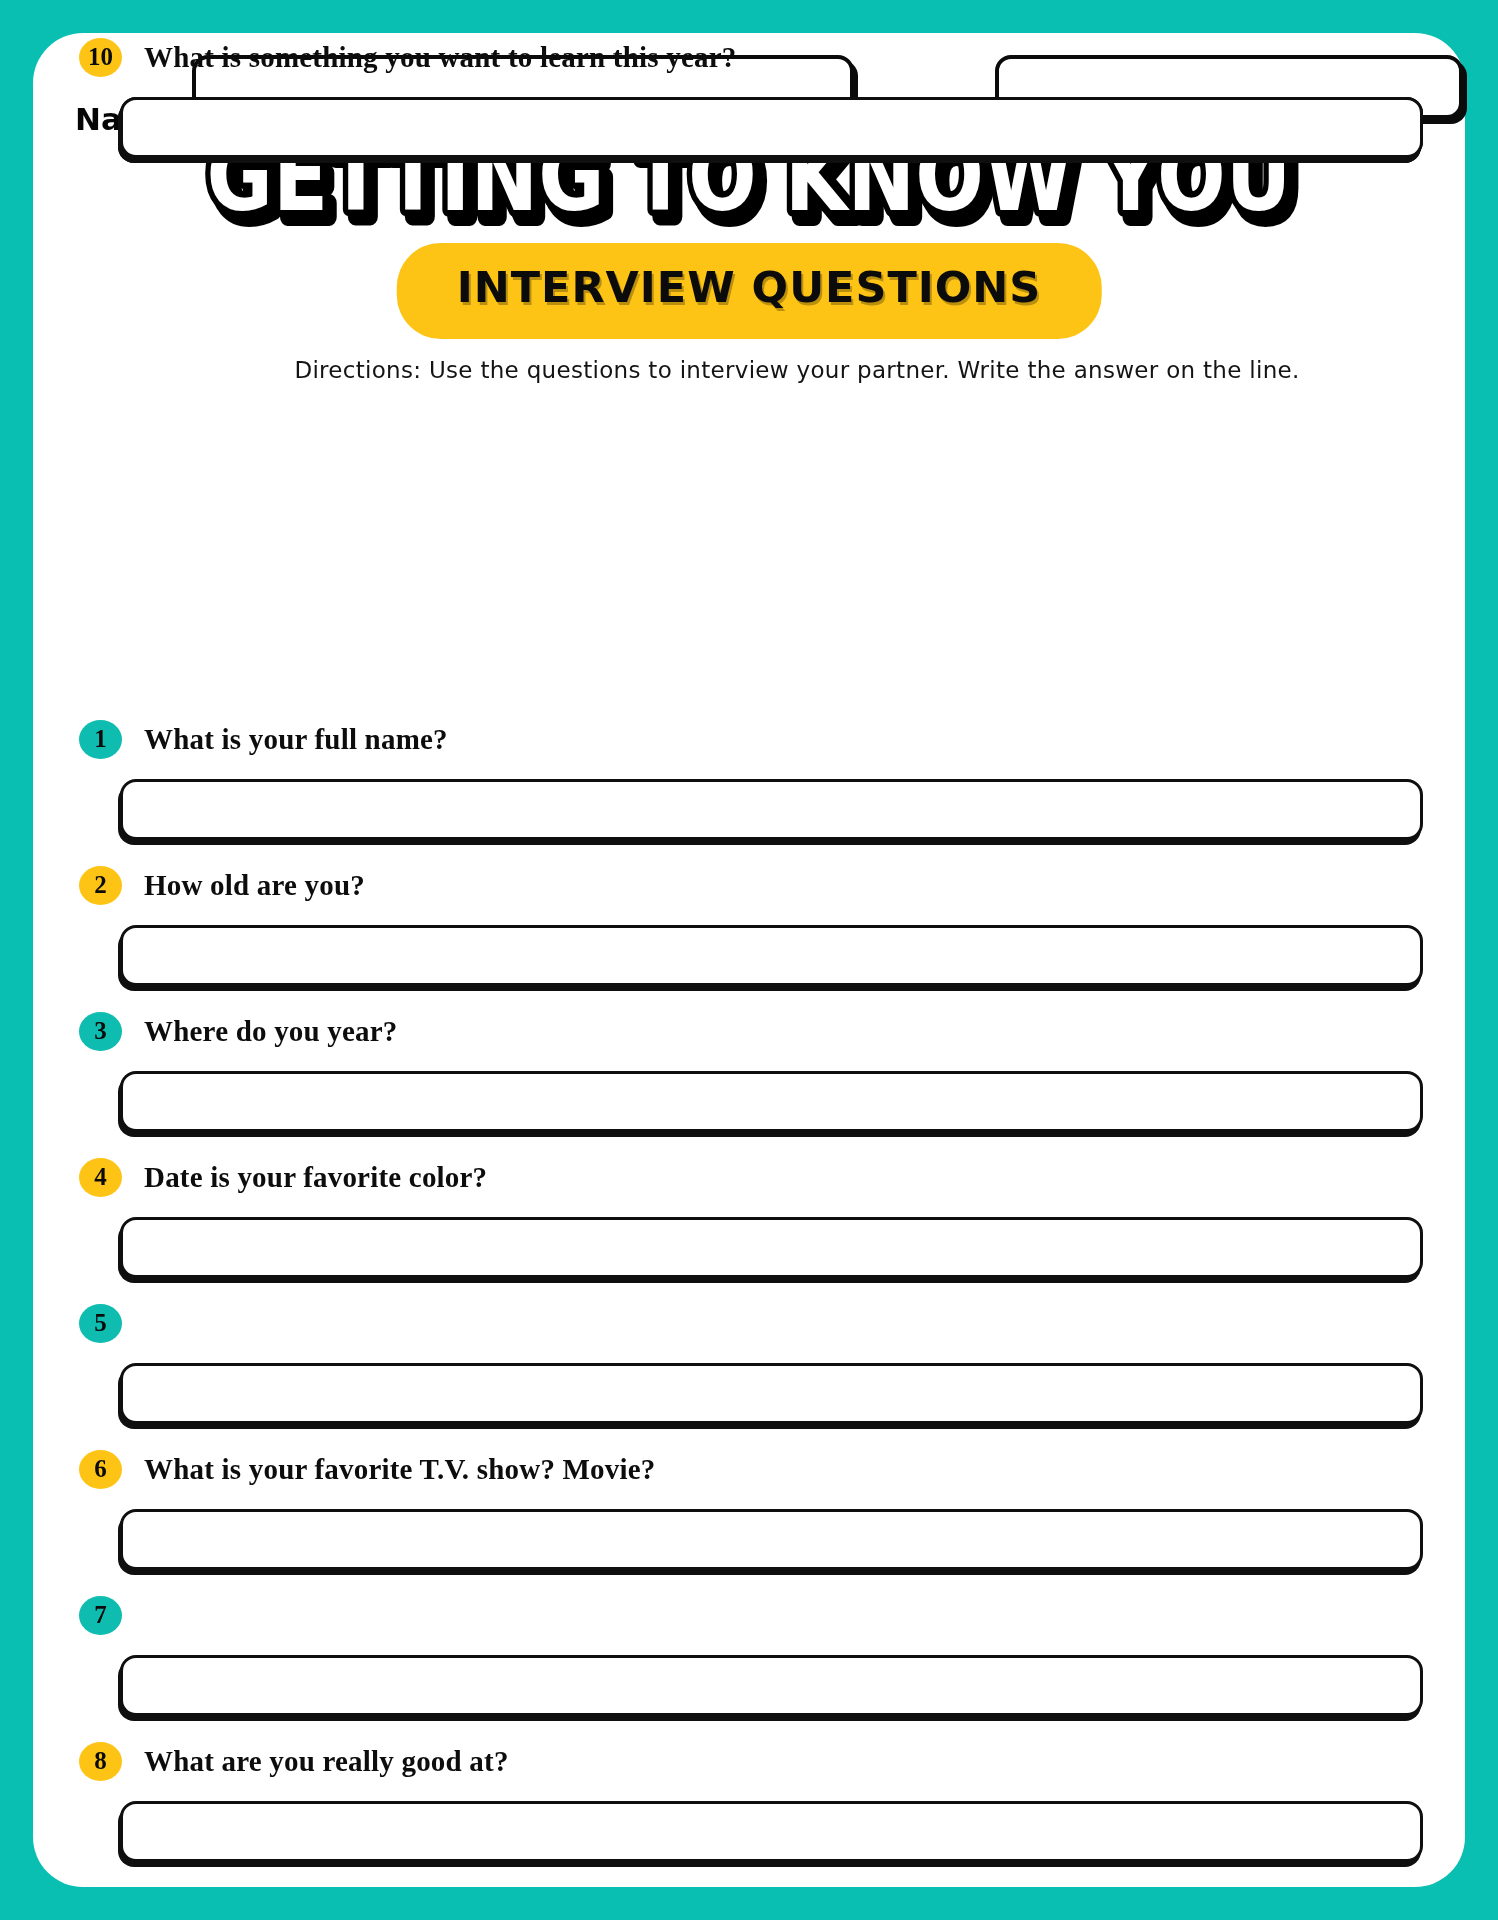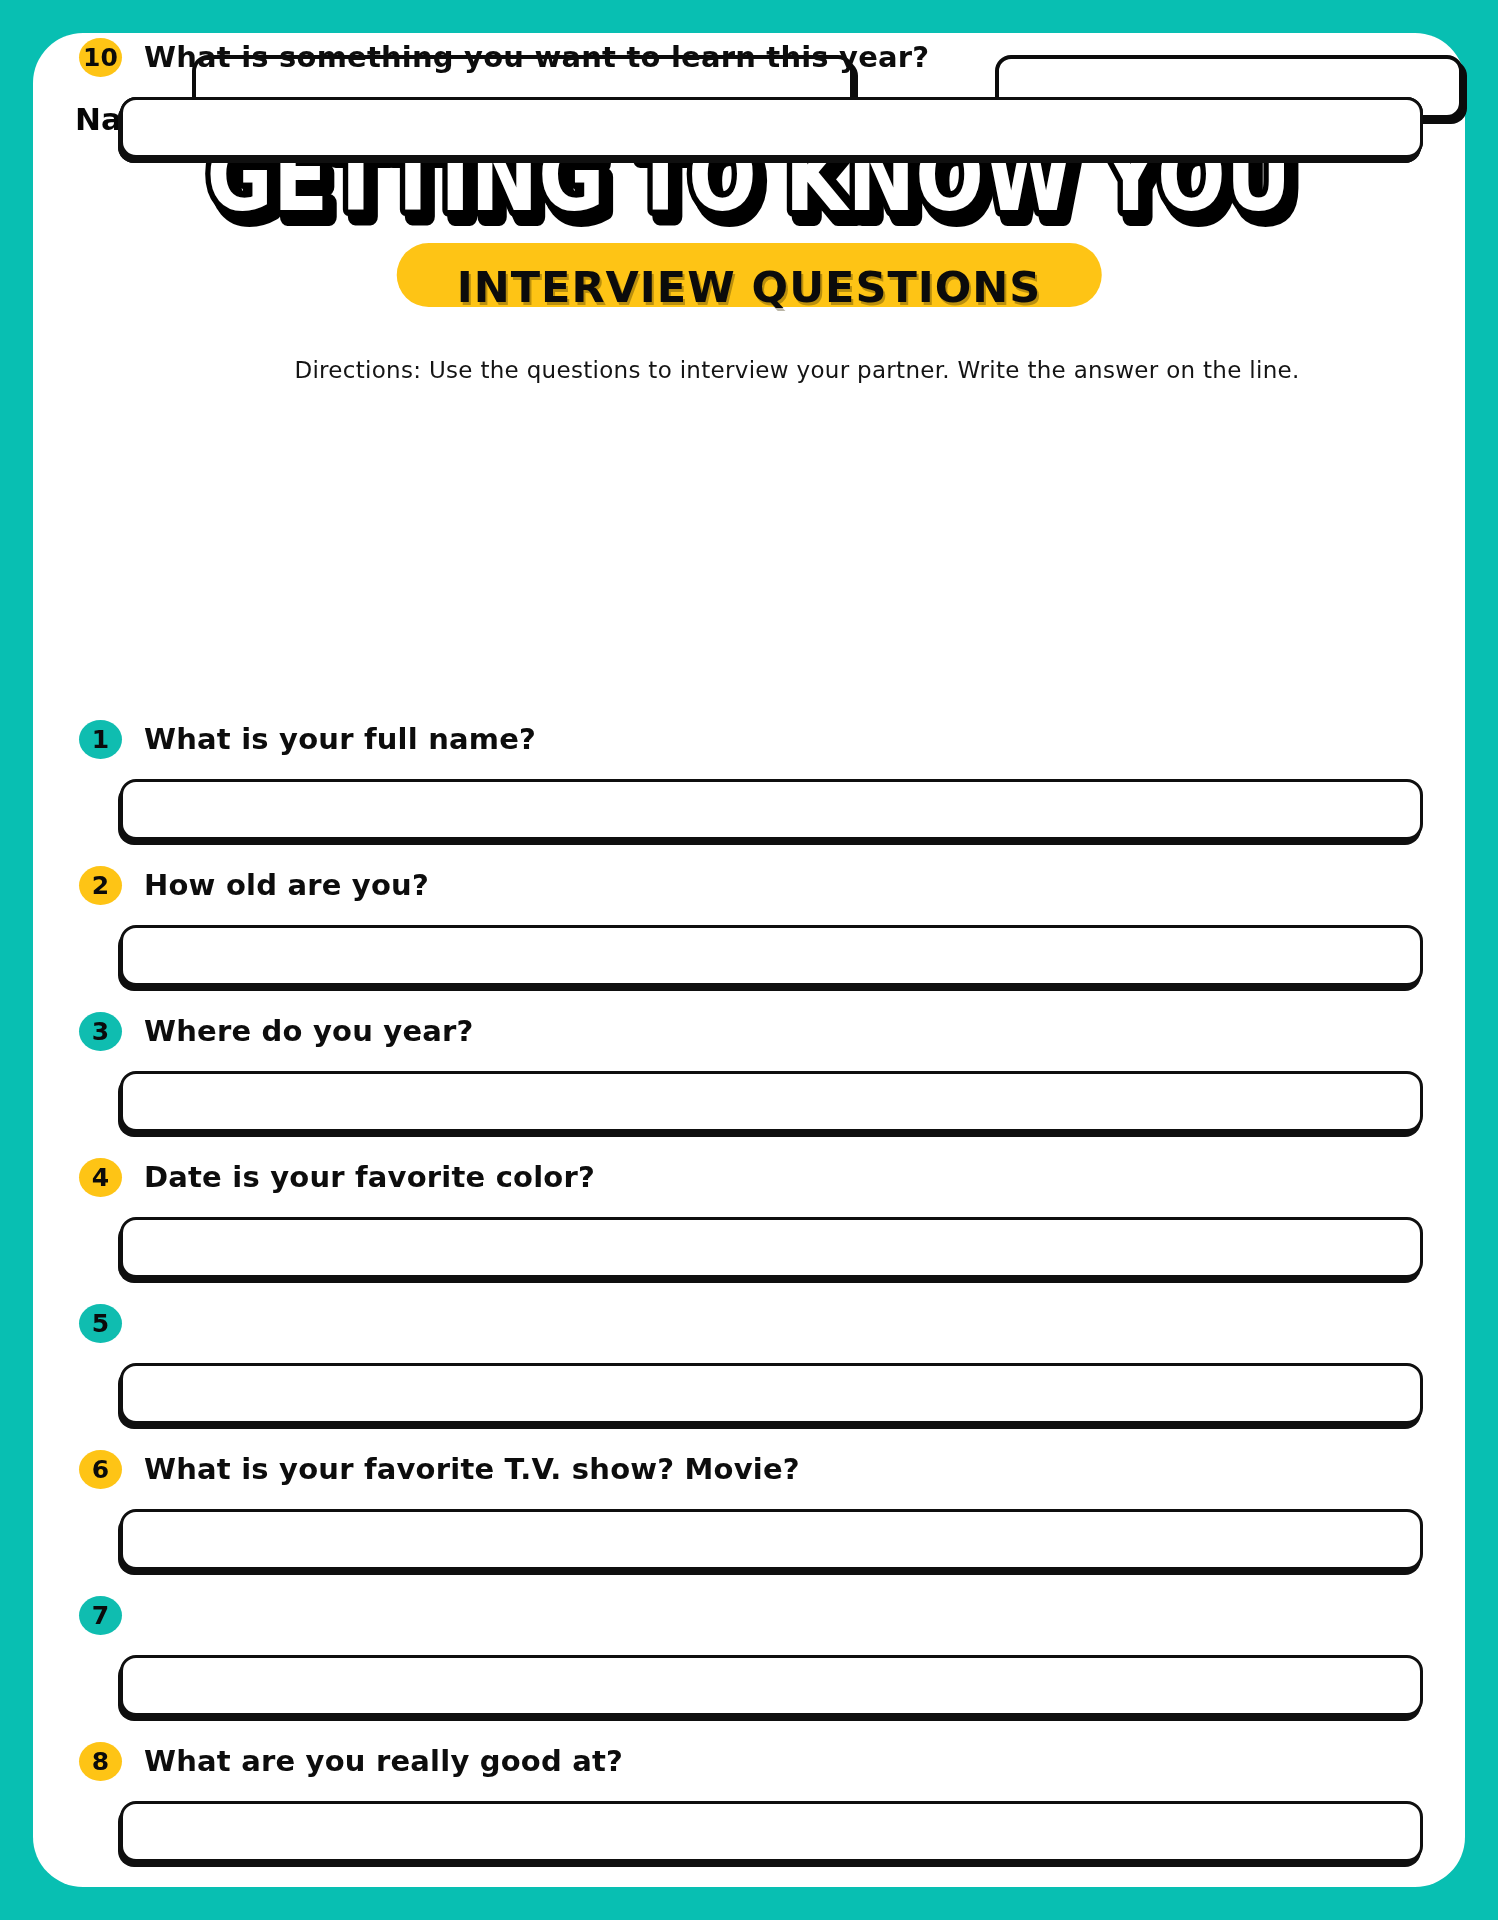--- a/index.html
+++ b/index.html
@@ -35,32 +35,32 @@
     font-family:"DejaVu Sans", sans-serif;font-weight:bold;font-size:98px;
     fill:#000;stroke:#000;stroke-width:18px;stroke-linejoin:round;
   }
   .title-main{
     font-family:"DejaVu Sans", sans-serif;font-weight:bold;font-size:98px;
     fill:#fff;stroke:#000;stroke-width:13px;paint-order:stroke;stroke-linejoin:round;
   }
   
   .pill{
     position:absolute;top:210px;left:50%;transform:translateX(-50%);
-    height:64px;line-height:88px;padding:0 60px;border-radius:44px;
+    height:96px;line-height:88px;padding:0 60px;border-radius:44px;
     background:#fec415;color:#0b0b0b;font-weight:bold;font-size:43px;
     letter-spacing:1px;white-space:nowrap;
     text-shadow:2px 3px 0 rgba(60,45,0,0.35);
   }
   
   .directions{
     position:absolute;top:324px;left:0;width:100%;text-align:center;
     font-size:23px;color:#141414;letter-spacing:0.3px;margin-left:48px;
   }
   
-  .q-row{position:absolute;left:0;right:0;height:146px;}
+  .q-row{position:absolute;left:0;right:0;height:146px;font-family:Liberation Serif, serif;}
   .q-row:nth-of-type(1){top:390px;}
   .q-row:nth-of-type(2){top:536px;}
   .q-row:nth-of-type(3){top:682px;}
   .q-row:nth-of-type(4){top:828px;}
   .q-row:nth-of-type(5){top:974px;}
   .q-row:nth-of-type(6){top:1120px;}
   .q-row:nth-of-type(7){top:1266px;}
   .q-row:nth-of-type(8){top:1412px;}
   .q-row:nth-of-type(9){top:1558px;}
   .q-row:nth-of-type(10){top:1704px;}

